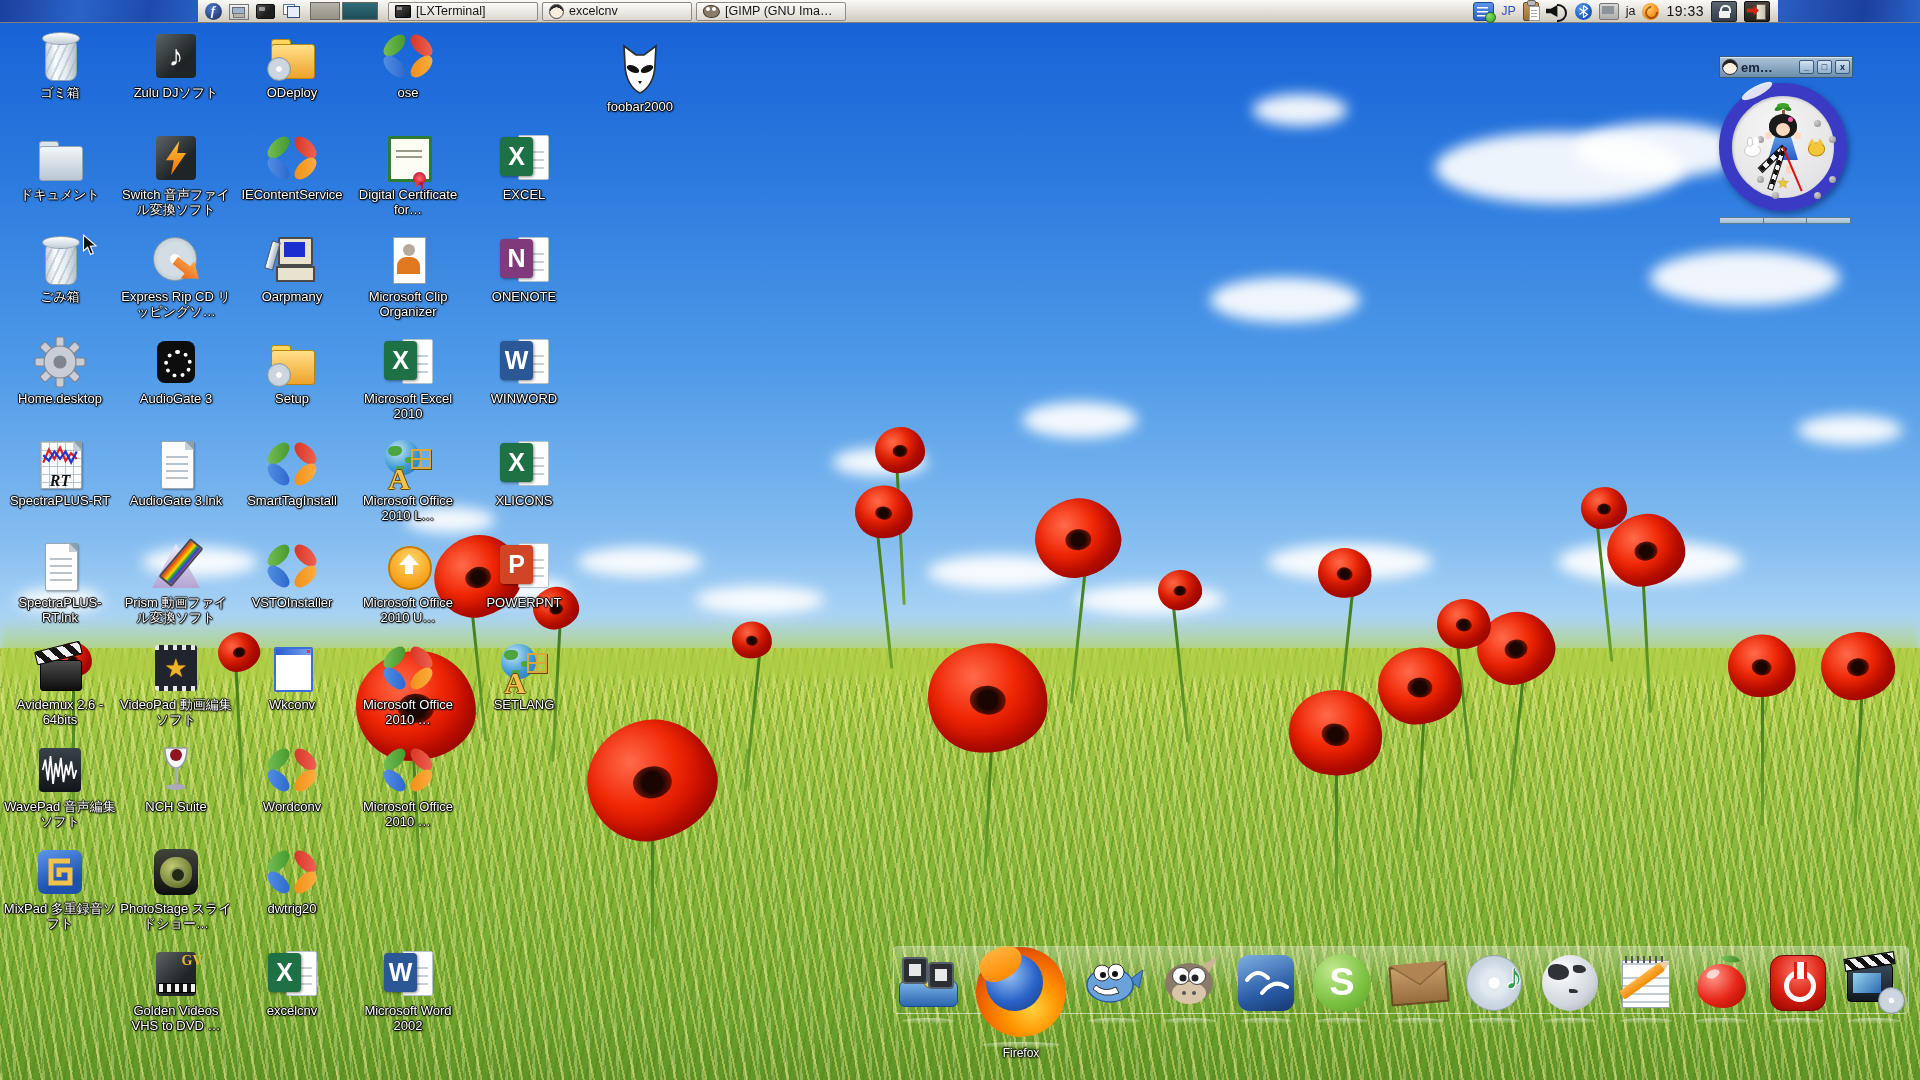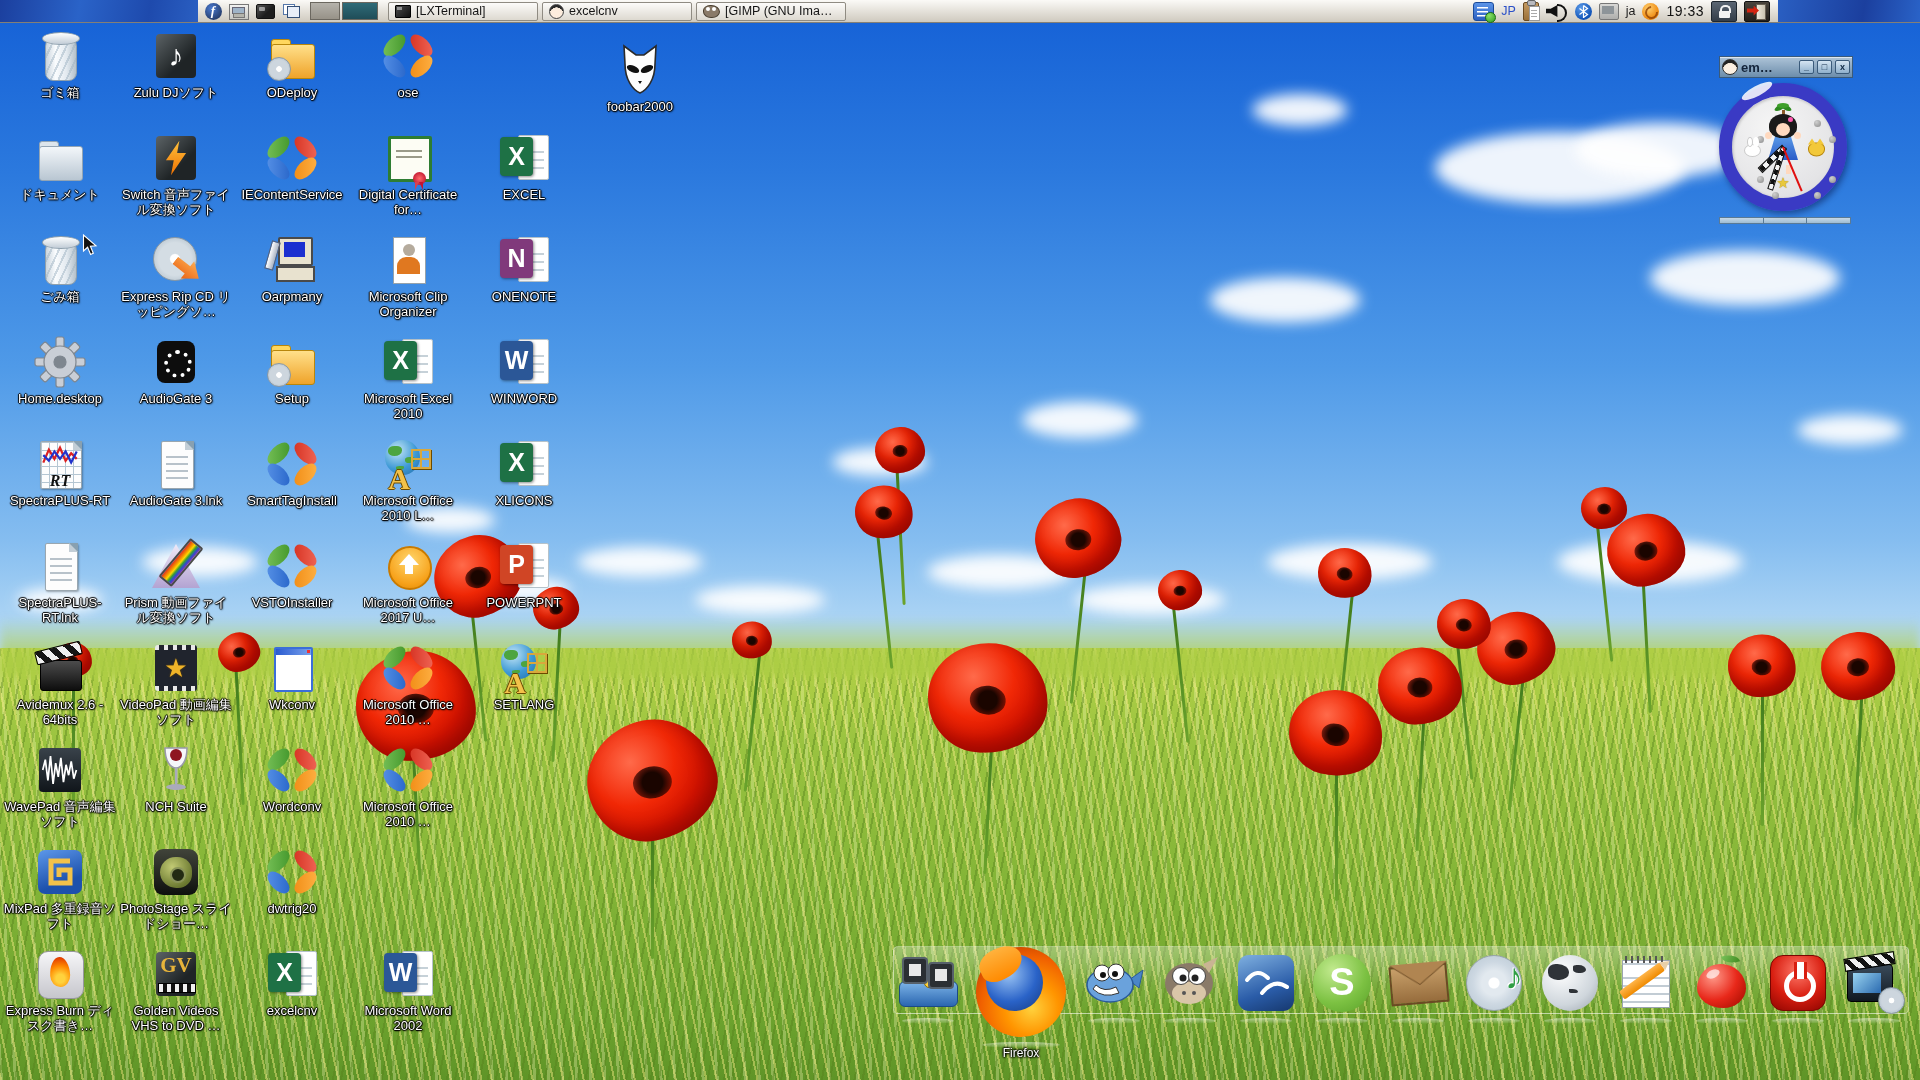--- a/index.html
+++ b/index.html
@@ -163,21 +163,21 @@
   .drk.w{left:7px;width:42px;background:linear-gradient(180deg,#39424a,#10151a)}
   .wv{left:9px !important;top:12px !important;width:38px !important;height:32px !important}
   .mx{left:6px;top:6px;width:44px;height:44px;border-radius:7px;background:linear-gradient(160deg,#5d98ea,#1d51ac 70%)}
   .ps{left:6px;top:5px;width:44px;height:46px;border-radius:9px;background:linear-gradient(180deg,#41443a,#0e100e)}
   .ps-b{left:12px;top:13px;width:32px;height:31px;border-radius:52% 48% 46% 54%;background:radial-gradient(circle at 38% 32%,#c2ca74,#68762e 75%)}
   .ps-l{left:22px;top:23px;width:12px;height:12px;border-radius:50%;background:#232a13;border:2px solid #8a945a}
   .fl-sq{left:6px;top:5px;width:44px;height:46px;border-radius:10px;border:1px solid #97979e;background:linear-gradient(180deg,#f6f6f8,#c6c6cc)}
   .fl{left:18px;top:11px;width:20px;height:30px;transform:rotate(-3deg);
     border-radius:50% 50% 50% 50%/62% 62% 38% 38%;
     background:radial-gradient(circle at 50% 72%,#ffd23d 18%,#ff8a00 52%,#e23c00 88%)}
-  .gvt{left:0;top:7px;width:56px;text-align:center;color:#e8b43a;font-weight:bold;font-size:21px;font-family:"Liberation Serif",serif}
+  .gvt{left:16px;top:7px;width:56px;text-align:center;color:#e8b43a;font-weight:bold;font-size:14px;font-family:"Liberation Serif",serif}
   .strip{left:10px;bottom:9px;width:36px;height:8px;border:1px solid #000;background:repeating-linear-gradient(90deg,#f0f0f0 0 4px,#111 4px 8px)}
   .winic{left:10px;top:7px;width:35px;height:41px;background:#fff;border:2px solid #3b6ed8;border-radius:2px}
   .winic::before{content:"";position:absolute;left:0;top:0;width:100%;height:6px;background:linear-gradient(90deg,#2a5bd0,#7aa2ec)}
   .winic::after{content:"";position:absolute;right:1px;top:1px;width:3px;height:3px;background:#e33}
   .gl{left:5px;top:4px;width:35px;height:35px;border-radius:50%;overflow:hidden;
     background:radial-gradient(circle at 35% 30%,#c4e6f6,#3f9ad6 55%,#1f6aa8)}
   .gl::before{content:"";position:absolute;left:3px;top:6px;width:14px;height:10px;background:#4da53f;border-radius:50% 40% 60% 50%;
     box-shadow:15px 9px 0 -2px #4da53f,5px 17px 0 -3px #4da53f}
   .gl-a{left:4px;bottom:-4px;width:30px;text-align:center;color:#f3c24a;font:bold 30px "Liberation Serif",serif;
     text-shadow:-1px 0 0 #6b4a00,1px 0 0 #6b4a00,0 1px 0 #6b4a00,0 -1px 0 #6b4a00}
@@ -657,21 +657,21 @@
         <i class="pet p4"></i>
       </span>
       <div class="dlabel" data-name="desktop-icon-label">VSTOInstaller</div>
     </div>
     <div class="dicon" data-name="desktop-icon-ms-office-2010-u" style="grid-area: 6 / 4;">
       <span class="ic t-upload" data-name="upload-icon">
         <i class="up"></i>
         <i class="up-h"></i>
         <i class="up-s"></i>
       </span>
-      <div class="dlabel" data-name="desktop-icon-label">Microsoft Office 2017 U…</div>
+      <div class="dlabel" data-name="desktop-icon-label">Microsoft Office 2010 U…</div>
     </div>
     <div class="dicon" data-name="desktop-icon-powerpnt" style="grid-area: 6 / 5;">
       <span class="ic t-ppt" data-name="ppt-icon">
         <i class="mso-page"></i>
         <b class="mso-face" style="background:#d04525">P</b>
       </span>
       <div class="dlabel" data-name="desktop-icon-label">POWERPNT</div>
     </div>
     <div class="dicon" data-name="desktop-icon-avidemux" style="grid-area: 7 / 1;">
       <span class="ic t-clapper" data-name="clapper-icon">
@@ -766,27 +766,20 @@
       <div class="dlabel" data-name="desktop-icon-label">PhotoStage スライドショー…</div>
     </div>
     <div class="dicon" data-name="desktop-icon-dwtrig20" style="grid-area: 9 / 3;">
       <span class="ic t-office" data-name="office-icon">
         <i class="pet p1"></i>
         <i class="pet p2"></i>
         <i class="pet p3"></i>
         <i class="pet p4"></i>
       </span>
       <div class="dlabel" data-name="desktop-icon-label">dwtrig20</div>
-    </div>
-    <div class="dicon" data-name="desktop-icon-express-burn" style="grid-area: 10 / 1;">
-      <span class="ic t-flame" data-name="flame-icon">
-        <i class="fl-sq"></i>
-        <i class="fl"></i>
-      </span>
-      <div class="dlabel" data-name="desktop-icon-label">Express Burn ディスク書き…</div>
     </div>
     <div class="dicon" data-name="desktop-icon-golden-videos" style="grid-area: 10 / 2;">
       <span class="ic t-gv" data-name="gv-icon">
         <i class="drk"></i>
         <b class="gvt">GV</b>
         <i class="strip"></i>
       </span>
       <div class="dlabel" data-name="desktop-icon-label">Golden Videos VHS to DVD …</div>
     </div>
     <div class="dicon" data-name="desktop-icon-excelcnv" style="grid-area: 10 / 3;">

